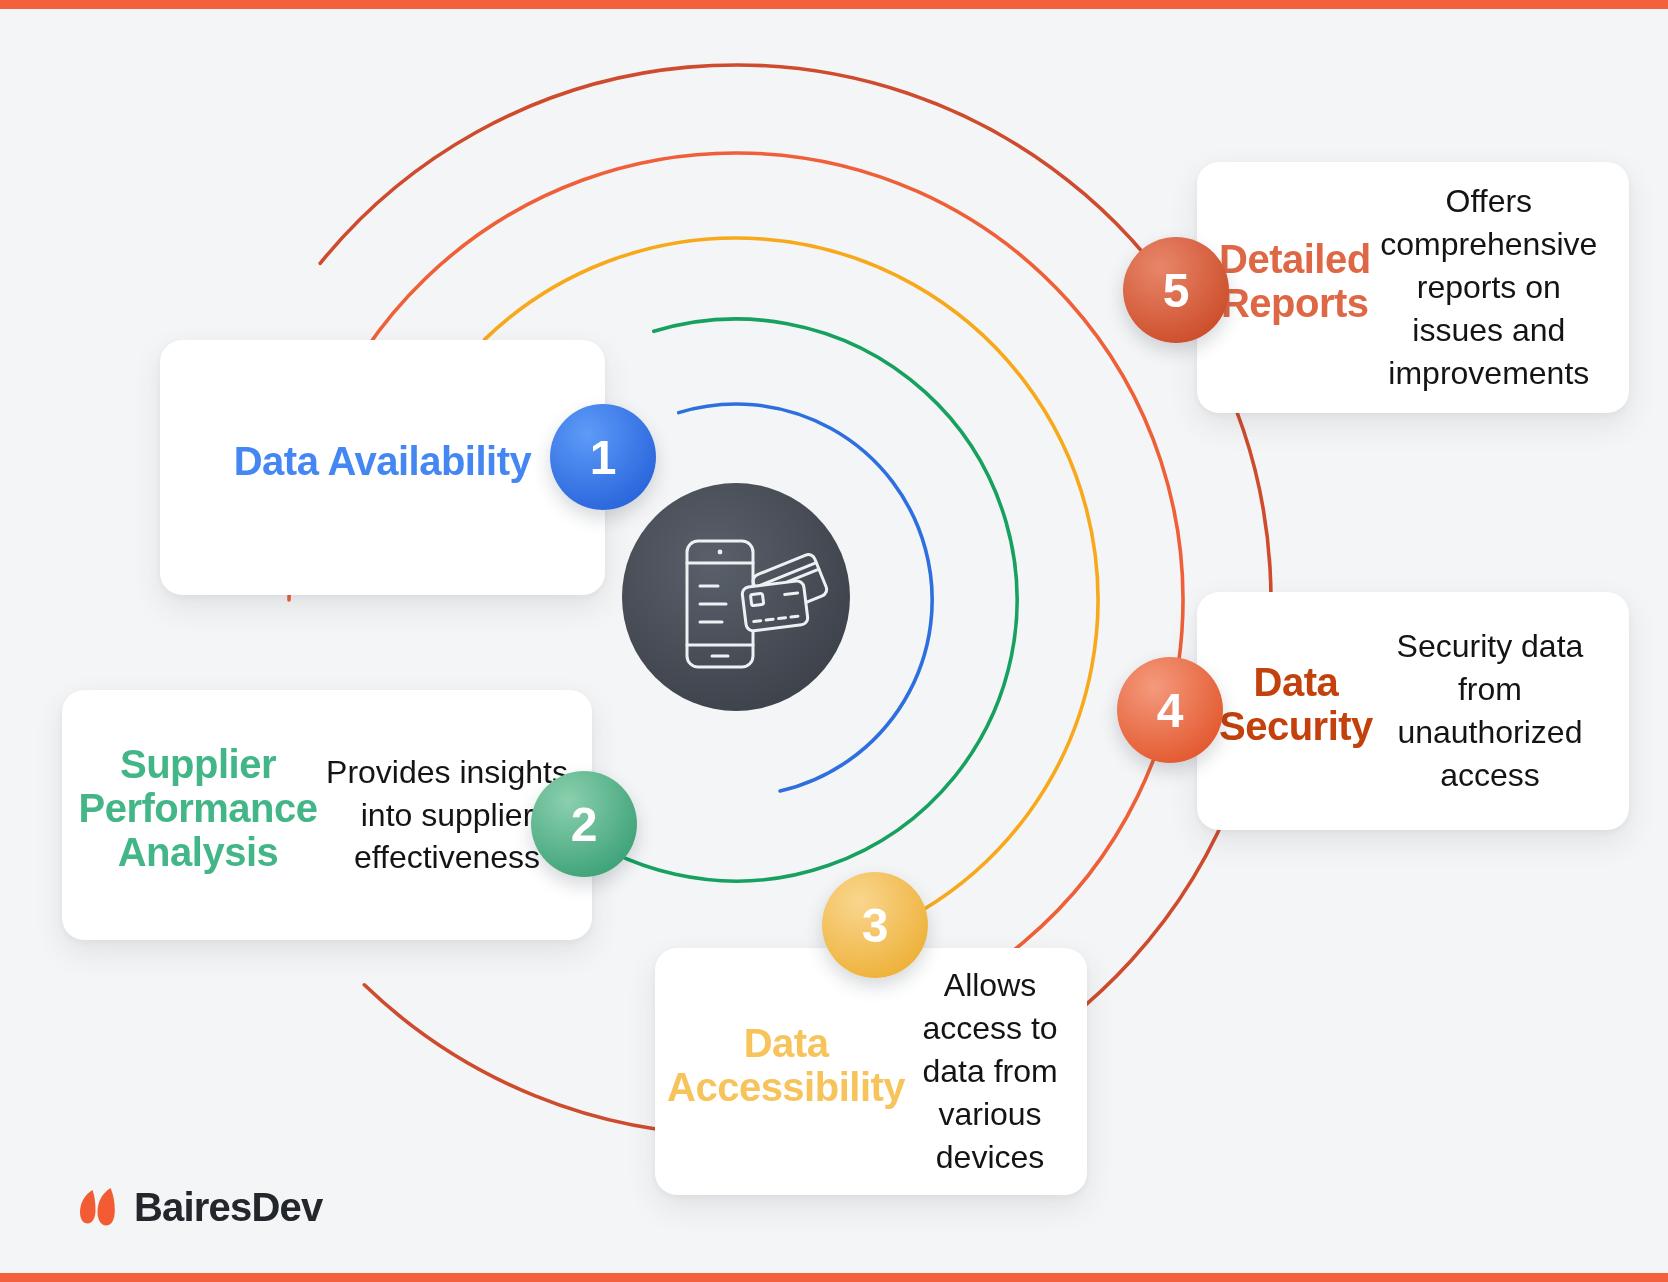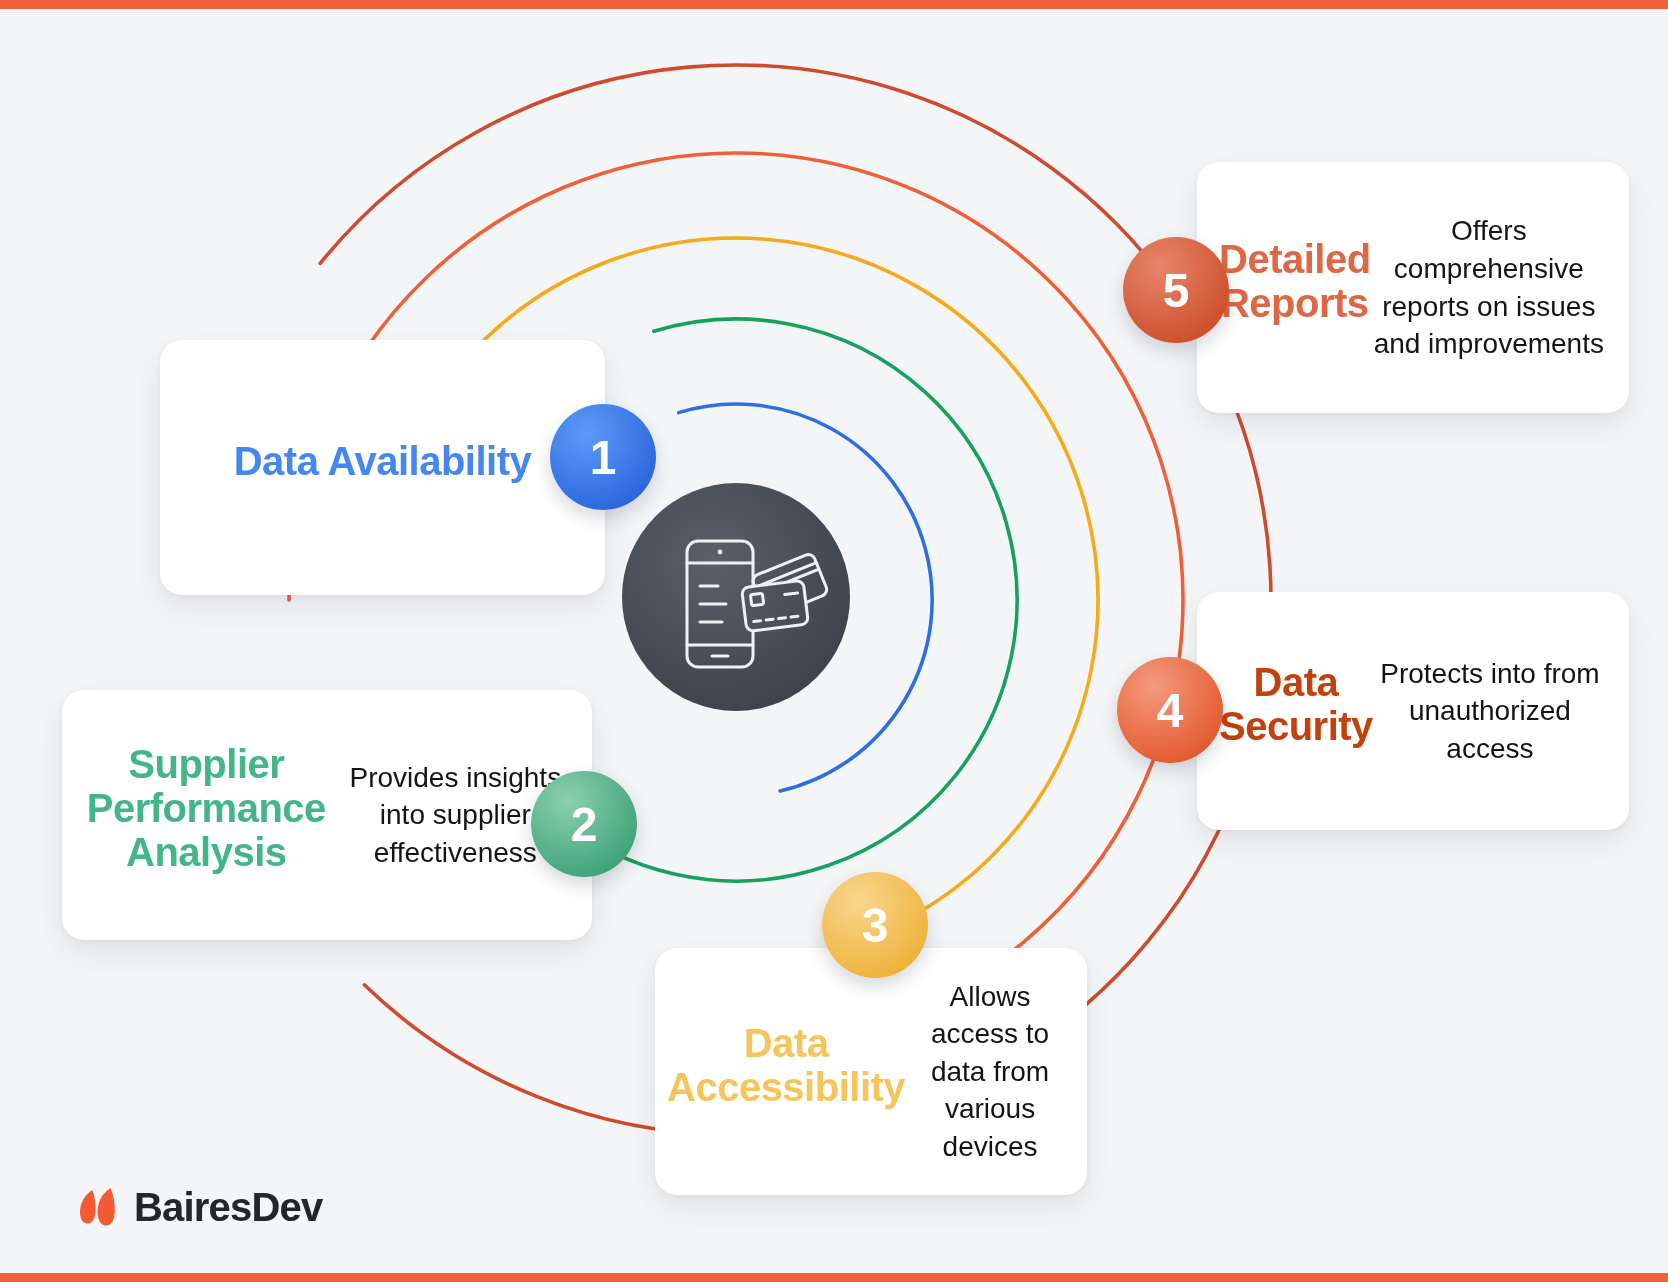--- a/index.html
+++ b/index.html
@@ -11,21 +11,21 @@
   .accent-bar.top{top:0;}
   .accent-bar.bottom{bottom:0;}
   .orbits{position:absolute;left:0;top:0;}
   .card{
     position:absolute;background:#ffffff;border-radius:22px;
     box-shadow:0 12px 30px rgba(45,55,70,.10), 0 2px 6px rgba(45,55,70,.05);
     display:flex;flex-direction:row;align-items:center;justify-content:center;
     text-align:center;z-index:3;
   }
   .card .title{font-weight:bold;font-size:40px;letter-spacing:-.5px;line-height:1.1;margin:0 0 14px 0;}
-  .card .desc{font-size:28px;color:#141414;line-height:1.34;margin:0;}
+  .card .desc{font-size:32px;color:#141414;line-height:1.34;margin:0;}
   .card-1{left:160px;top:340px;width:417px;height:241px;padding:7px 14px;}
   .card-2{left:62px;top:690px;width:498px;height:250px;padding:0 16px;}
   .card-3{left:655px;top:948px;width:408px;height:247px;padding:0 12px;}
   .card-4{left:1197px;top:592px;width:388px;height:238px;padding:0 22px;}
   .card-5{left:1197px;top:162px;width:388px;height:251px;padding:0 22px;}
   .t-blue{color:#4587f2;}
   .t-green{color:#43b687;}
   .t-amber{color:#f7c35b;}
   .t-orange{color:#c2410c;}
   .t-vermilion{color:#de6845;}
@@ -100,21 +100,21 @@
     <p class="desc">Provides insights into supplier effectiveness</p>
   </div>
 
   <div class="card card-3">
     <p class="title t-amber">Data Accessibility</p>
     <p class="desc">Allows access to data from various devices</p>
   </div>
 
   <div class="card card-4">
     <p class="title t-orange">Data Security</p>
-    <p class="desc">Protects into from unauthorized access</p>
+    <p class="desc">Security data from unauthorized access</p>
   </div>
 
   <div class="card card-5">
     <p class="title t-vermilion">Detailed Reports</p>
     <p class="desc">Offers comprehensive reports on issues and improvements</p>
   </div>
 
   <div class="badge badge-1">
     <span>1</span>
   </div>

